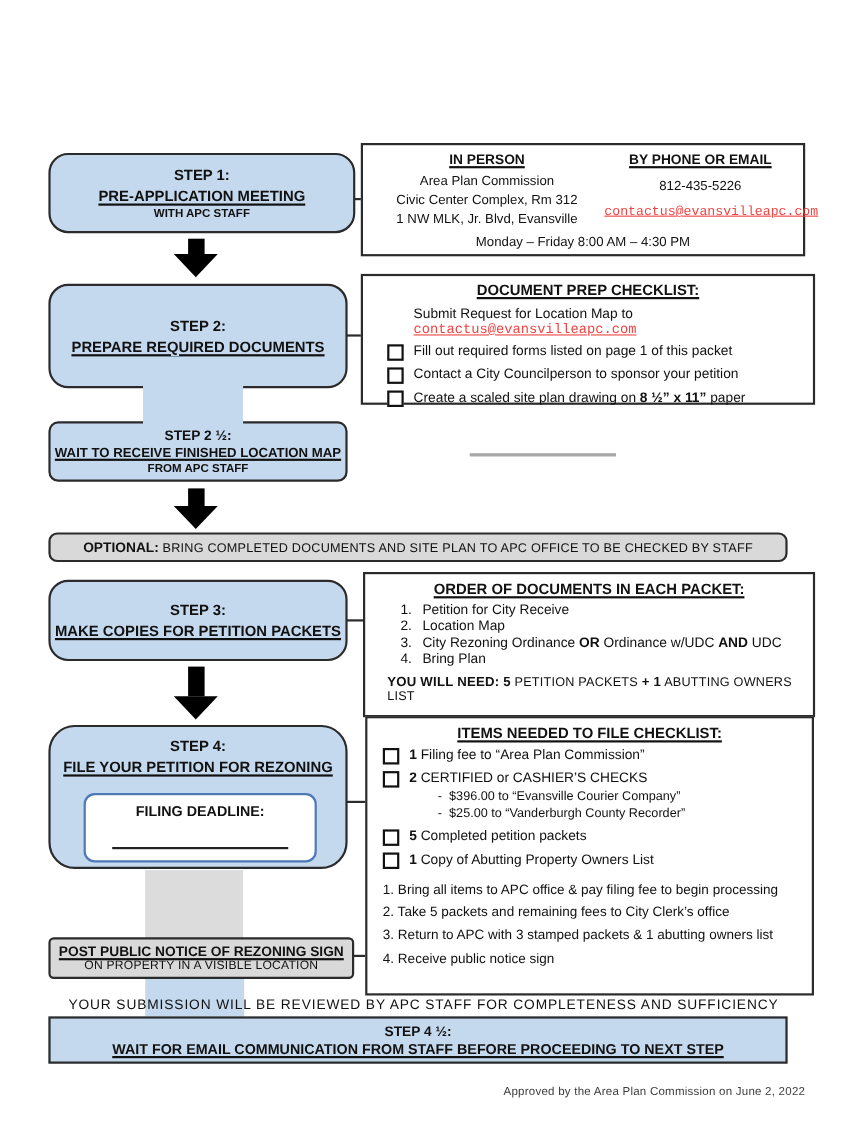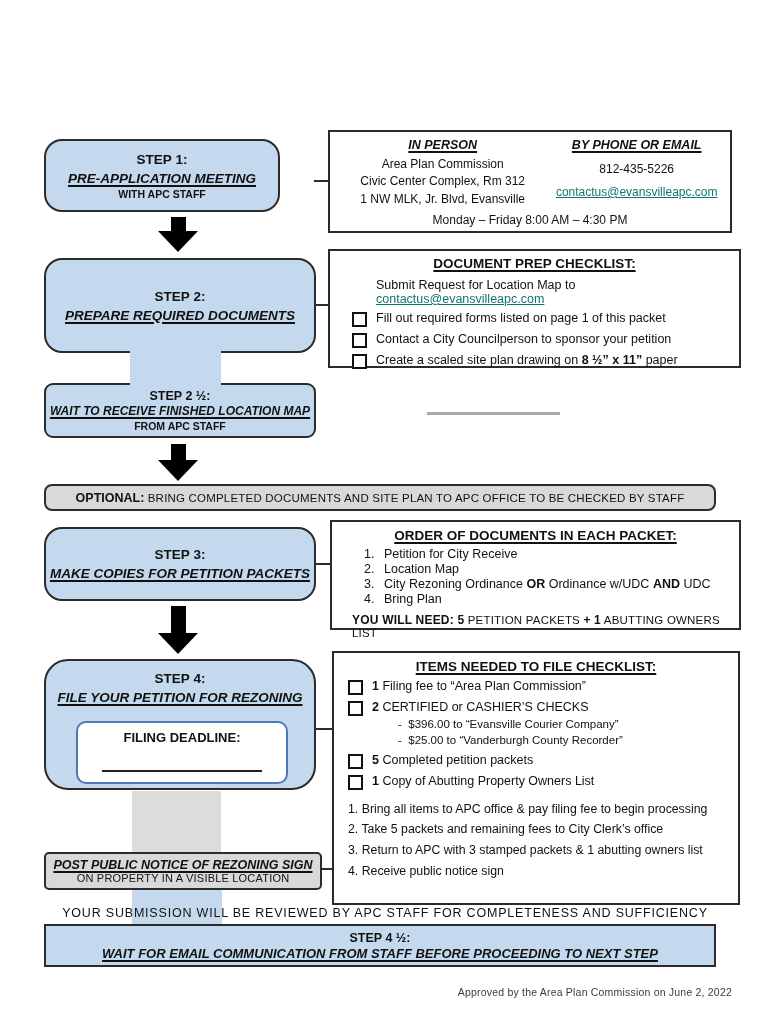--- a/index.html
+++ b/index.html
@@ -4,34 +4,34 @@
 <style>
   html,body { margin:0; padding:0; background:#fff; }
   .page { position:relative; width:770px; height:1024px; background:#ffffff;
           font-family:"Liberation Sans", sans-serif; color:#111; overflow:hidden; }
   .box { position:absolute; box-sizing:border-box; z-index:1; }
   .blue { background:#C5D9EE; border:2px solid #2b2b2b; }
   .whitebox { background:#fff; border:2px solid #2b2b2b; }
   .graybox { background:#D9D9D9; border:2px solid #2b2b2b; }
   .center { text-align:center; }
   .b { font-weight:bold; }
-  .u { text-decoration:underline; text-underline-offset:2px; text-decoration-thickness:1.5px;font-style:italic; }
+  .u { text-decoration:underline; text-underline-offset:2px; text-decoration-thickness:1.5px; }
   .hline { position:absolute; background:#2b2b2b; height:2px; z-index:0; }
   .strip { position:absolute; }
   .strip.cover { z-index:3; }
   .strip.under { z-index:0; }
   .bluefill { background:#C5D9EE; }
   .grayfill { background:#DCDCDC; }
   .arrow { position:absolute; width:40px; z-index:1; }
   .arrow .stem { width:15px; background:#000; margin:0 auto; }
   .arrow .head { width:0; height:0; border-left:20px solid transparent;
                  border-right:20px solid transparent; border-top:21px solid #000; }
   .cb { display:inline-block; width:11px; height:11px; border:2px solid #111; background:#fff; flex:0 0 auto; margin-top:1px; }
   .chk-row { display:flex; align-items:flex-start; gap:9px; margin:5px 0 5px 14px; font-size:12.5px; }
-  .lnk { color:#0f766e; text-decoration:underline; cursor:pointer; }
+  .lnk { color:#ef4444; text-decoration:underline; cursor:pointer;font-family:Liberation Mono, monospace; }
   .stepbox { display:flex; flex-direction:column; align-items:center; justify-content:center; }
   .st-title { font-weight:bold; font-size:13.5px; margin-bottom:4px; }
   .st-head  { font-weight:bold; font-size:13.5px; }
   .st-sub   { font-weight:bold; font-size:10.5px; margin-top:2px; }
   .boxtitle { font-weight:bold; font-size:13.5px; text-align:center;
               text-decoration:underline; text-underline-offset:2px; text-decoration-thickness:1.5px; }
   .smallcaps { font-size:11.5px; letter-spacing:0.2px; }
   .footer { position:absolute; font-size:10.5px; color:#3d3d3d; letter-spacing:0.2px; }
   ol.plain { list-style:none; margin:4px 0 0 0; padding:0 0 0 22px; font-size:12.5px; }
   ol.plain li { margin:1px 0; }
@@ -45,21 +45,21 @@
   <div class="strip cover bluefill" style="left:130px;top:350px;width:91px;height:36px"></div>
   <div class="strip under grayfill" style="left:132px;top:791px;width:89px;height:62px"></div>
   <div class="strip under bluefill" style="left:132px;top:890px;width:90px;height:35px"></div>
 
   <div class="hline" style="left:314px;top:180px;width:16px"></div>
   <div class="hline" style="left:314px;top:304px;width:16px"></div>
   <div class="hline" style="left:314px;top:563px;width:18px"></div>
   <div class="hline" style="left:314px;top:728px;width:20px"></div>
   <div class="hline" style="left:320px;top:868px;width:14px"></div>
 
-  <div class="box blue stepbox" style="left:44px;top:139px;width:236px;height:73px;border-radius:18px">
+  <div class="box blue stepbox" style="left:44px;top:139px;width:279px;height:73px;border-radius:18px">
     <div class="st-title">STEP 1:</div>
     <div class="st-head u">PRE-APPLICATION MEETING</div>
     <div class="st-sub">WITH APC STAFF</div>
   </div>
 
   <div class="box whitebox" style="left:328px;top:130px;width:404px;height:103px;padding:6px 6px 4px 6px">
     <div style="display:flex">
       <div class="center" style="width:55%">
         <div class="b u" style="font-size:12.5px;margin-bottom:4px">IN PERSON</div>
         <div style="font-size:12px;line-height:1.45">
@@ -121,21 +121,21 @@
 
   <div class="box graybox center" style="left:44px;top:484px;width:672px;height:27px;border-radius:8px;display:flex;align-items:center;justify-content:center">
     <span style="font-size:12px"><span class="b" style="font-size:12.5px">OPTIONAL:</span><span class="smallcaps"> BRING COMPLETED DOCUMENTS AND SITE PLAN TO APC OFFICE TO BE CHECKED BY STAFF</span></span>
   </div>
 
   <div class="box blue stepbox" style="left:44px;top:527px;width:272px;height:74px;border-radius:18px">
     <div class="st-title">STEP 3:</div>
     <div class="st-head u">MAKE COPIES FOR PETITION PACKETS</div>
   </div>
 
-  <div class="box whitebox" style="left:330px;top:520px;width:411px;height:110px;padding:6px 10px">
+  <div class="box whitebox" style="left:330px;top:520px;width:411px;height:132px;padding:6px 10px">
     <div class="boxtitle">ORDER OF DOCUMENTS IN EACH PACKET:</div>
     <ol class="plain">
       <li><span class="num">1.</span><span>Petition for City Receive</span></li>
       <li><span class="num">2.</span><span>Location Map</span></li>
       <li><span class="num">3.</span><span>City Rezoning Ordinance </span><span class="b">OR</span><span> Ordinance w/UDC </span><span class="b">AND</span><span> UDC</span></li>
       <li><span class="num">4.</span><span>Bring Plan</span></li>
     </ol>
     <div style="font-size:11.5px;margin:7px 0 0 10px;letter-spacing:0.2px">
       <span class="b" style="font-size:12px">YOU WILL NEED: 5</span><span> PETITION PACKETS </span><span class="b" style="font-size:12px">+ 1</span><span> ABUTTING OWNERS LIST</span>
     </div>

